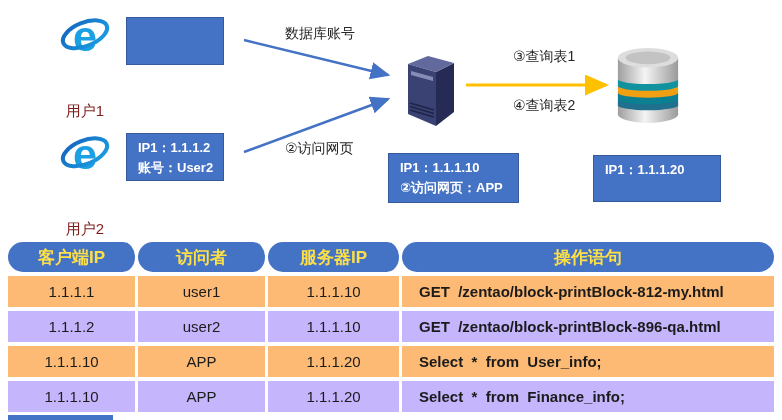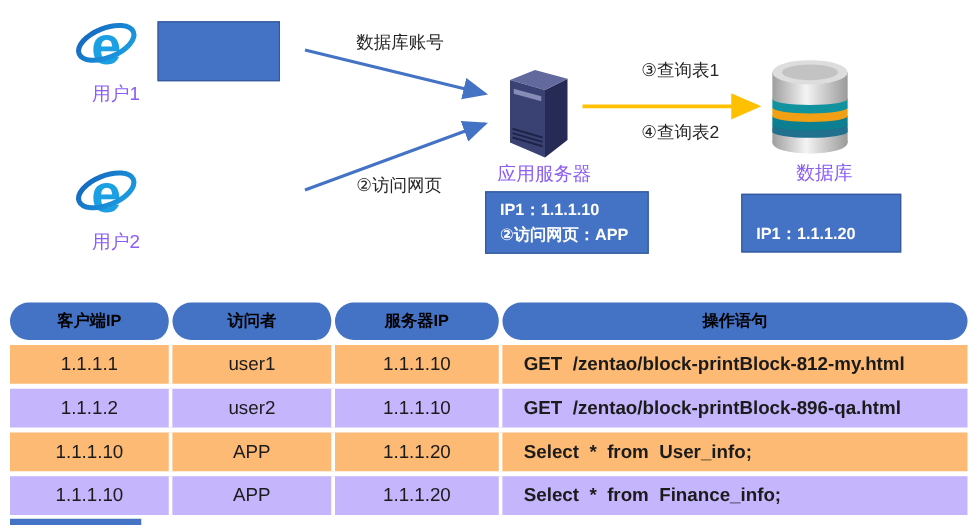--- a/index.html
+++ b/index.html
@@ -3,36 +3,36 @@
 <meta charset="utf-8">
 <style>
   * { box-sizing: border-box; margin: 0; padding: 0; }
   html,body { background:#fff; }
   body { font-family: "Liberation Sans", "DejaVu Sans", sans-serif; }
   .canvas { position:relative; width:782px; height:420px; background:#fff; overflow:hidden; }
 
   .abs { position:absolute; }
 
   
-  .node-label { position:absolute; font-size:15px; color:#8b5cf6; text-align:right; white-space:nowrap; }
+  .node-label { position:absolute; font-size:15px; color:#7f1d1d; text-align:center; white-space:nowrap;margin-top:36px; }
   .arrow-label { position:absolute; font-size:14px; color:#262626; white-space:nowrap; }
 
   
   .info-box {
     position:absolute; background:#4472C4; border:1px solid #35599b;
     color:#fff; font-weight:700; font-size:13px; line-height:20px;
     padding:4px 8px 4px 11px; white-space:nowrap;
   }
-  .info-box.single { display:flex; align-items:flex-end; }
+  .info-box.single { display:flex; align-items:flex-start; }
 
   
   .log-table { position:absolute; left:8px; top:242px; width:766px; }
   .t-row { display:grid; grid-template-columns:130px 130px 134px 372px; }
   .t-head .cell {
-    height:30px; background:#4472C4; color:#000000; font-weight:700; font-size:13px;
+    height:30px; background:#4472C4; color:#fde047; font-weight:700; font-size:17px;
     display:flex; align-items:center; justify-content:center;
     border-right:3px solid #fff;
     border-radius:15px;
   }
   .t-body-row { margin-top:4px; }
   .t-body-row .cell {
     height:31px; font-size:15px; color:#1b1b1b;
     display:flex; align-items:center; justify-content:center;
     border-right:3px solid #fff;
   }
@@ -81,20 +81,24 @@
     <defs>
       <linearGradient id="sw2" x1="0" y1="0" x2="1" y2="1">
         <stop offset="0" stop-color="#1565BE"></stop>
           <stop offset="1" stop-color="#1BA0E3"></stop>
       </linearGradient>
     </defs>
     <text x="30" y="46" text-anchor="middle" font-size="48" font-weight="700" fill="#1BA0E3">e</text>
     <ellipse cx="30" cy="27" rx="26" ry="13" fill="none" stroke="url(#sw2)" stroke-width="4.5" transform="rotate(-22 30 27)"></ellipse>
   </svg>
   <div class="node-label" style="left:58px;top:184px;width:54px">用户2</div>
+  <div class="info-box" style="left:126px;top:133px;width:98px;height:48px">
+    <div>IP1：1.1.1.2</div>
+    <div>账号：User2</div>
+  </div>
   <div class="arrow-label" style="left:285px;top:140px">②访问网页</div>
 
   <svg class="abs" style="left:396px;top:48px" width="62" height="84" viewBox="0 0 62 84">
     <polygon points="40,24 58,15 58,64 40,78" fill="#252B55"></polygon>
     <polygon points="12,16 32,8 58,15 40,24" fill="#62699C"></polygon>
     <polygon points="12,16 40,24 40,78 12,66" fill="#3A4273"></polygon>
     <polygon points="15,23 37,29 37,33 15,27" fill="#868CB5"></polygon>
     <path d="M14,55 L38,62 M14,58.5 L38,65.5 M14,62 L38,69" stroke="#1E2447" stroke-width="1.6" fill="none"></path>
   </svg>
   <div class="node-label" style="left:385px;top:130px;width:88px">应用服务器</div>

